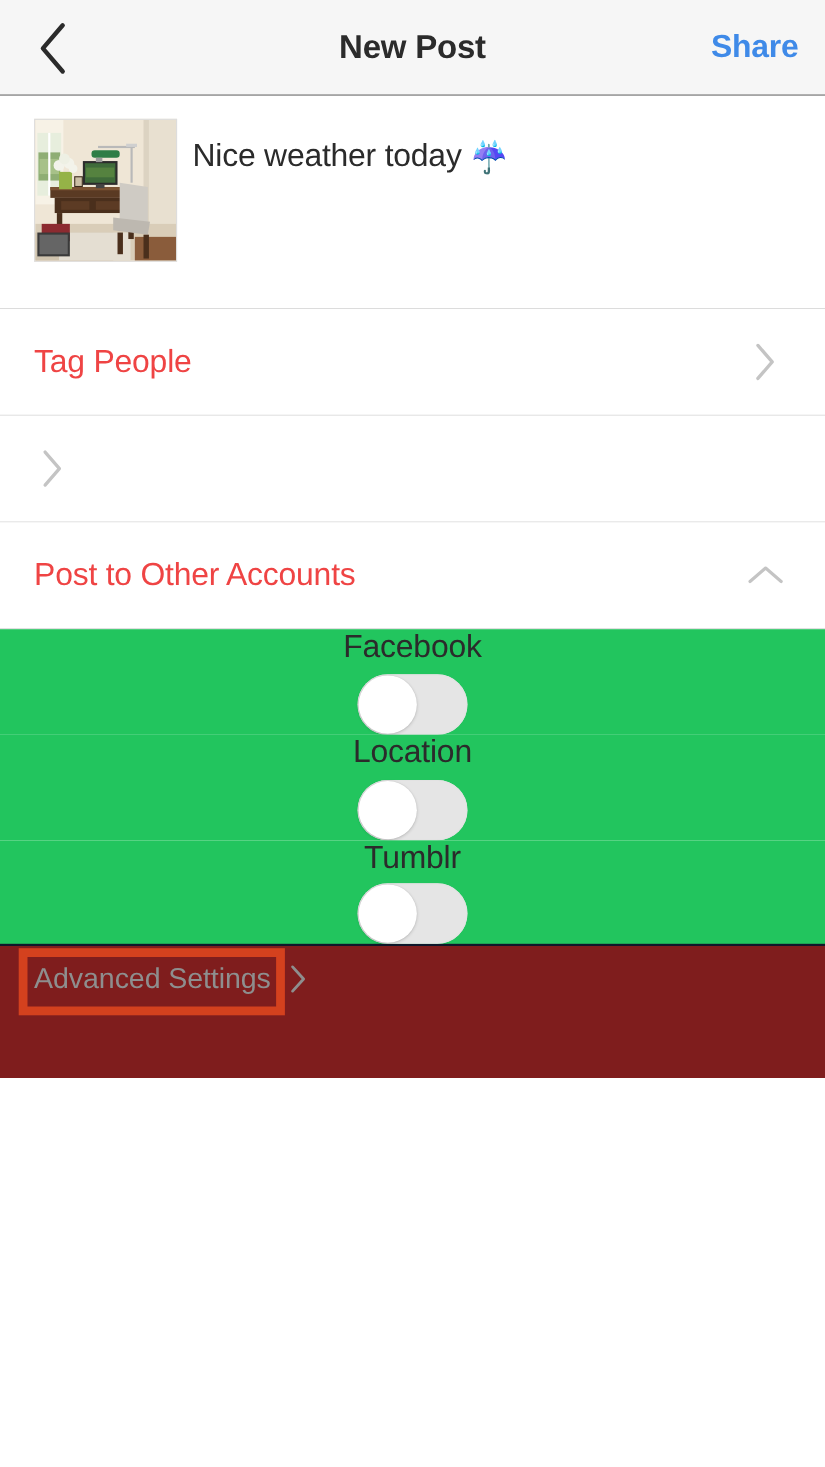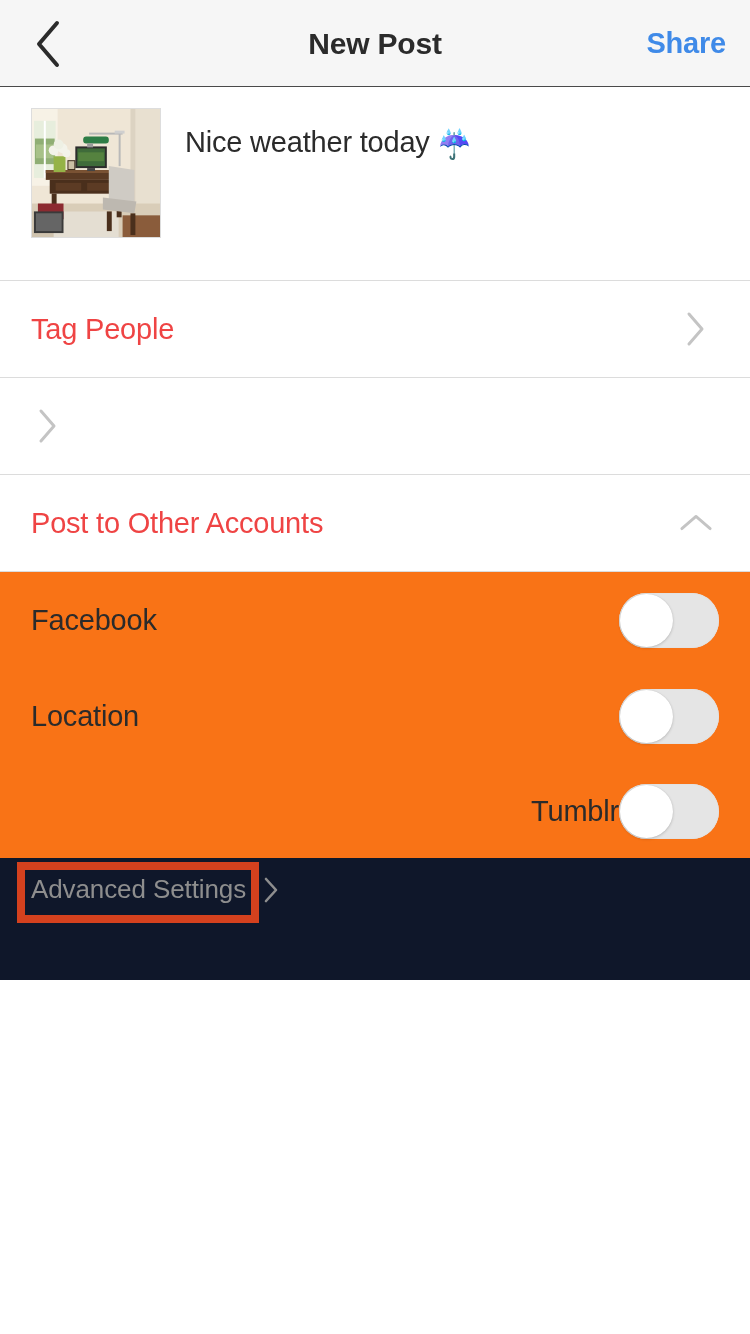--- a/index.html
+++ b/index.html
@@ -79,21 +79,21 @@
     height: 130px;
     flex: 0 0 130px;
     border: 1px solid #dddddd;
     box-sizing: border-box;
     overflow: hidden;
     position: relative;
     background: #efe7d8;
   }
   .thumb svg { display: block; width: 100%; height: 100%; }
   .caption-text {
-    margin-left: 24px;
+    margin-left: 14px;
     font-size: 29px;
     color: #2b2b2b;
     line-height: 38px;
     padding-top: 15px;
     letter-spacing: -0.2px;
     white-space: nowrap;
   }
   .caption-emoji {
     font-size: 28px;
     vertical-align: -2px;
@@ -125,25 +125,26 @@
     align-items: center;
     justify-content: center;
     margin-right: 6px;
   }
   .chev svg { display: block; }
 
   
   .toggle-row {
     position: relative;
     height: 96px;
-    background: #f97316;
+    background: #22c55e;
     box-sizing: border-box;
     display: flex;
     align-items: center;
     padding: 0 31px;
+    flex-direction: column;
   }
   .toggle-row.last { border-bottom: 2px solid #0f172a; text-align: right; }
   .toggle-row .row-label {
     font-size: 29px;
     color: #2b2b2b;
     letter-spacing: -0.2px;
     flex: 1 1 auto;
   }
   .switch {
     flex: 0 0 auto;
@@ -163,21 +164,21 @@
     height: 53px;
     border-radius: 50%;
     background: #ffffff;
     box-shadow: 0 1px 3px rgba(0,0,0,0.18), 0 0 1px rgba(0,0,0,0.12);
   }
 
   
   .advanced-wrap {
     position: relative;
     height: 120px;
-    background: #0f172a;
+    background: #7f1d1d;
     padding-left: 8px;
   }
   .advanced-row {
     position: absolute;
     left: 31px;
     top: 14px;
     display: flex;
     align-items: center;
     cursor: pointer;
   }

